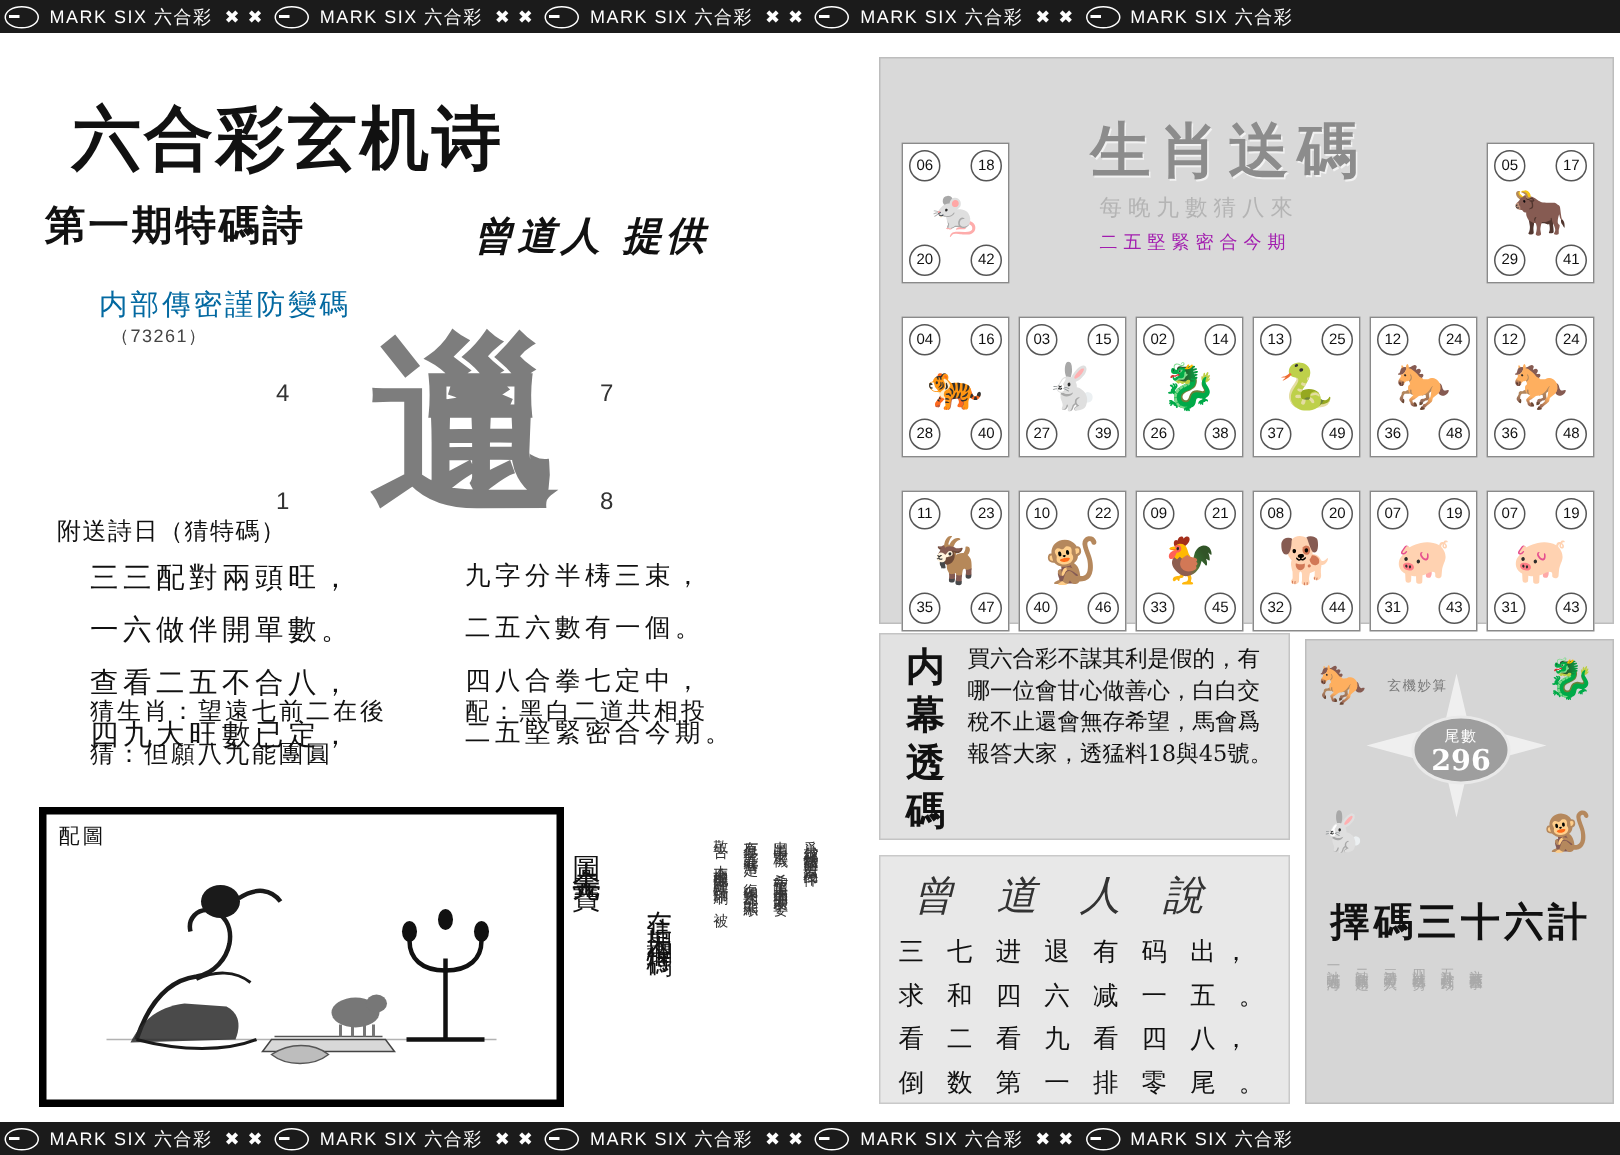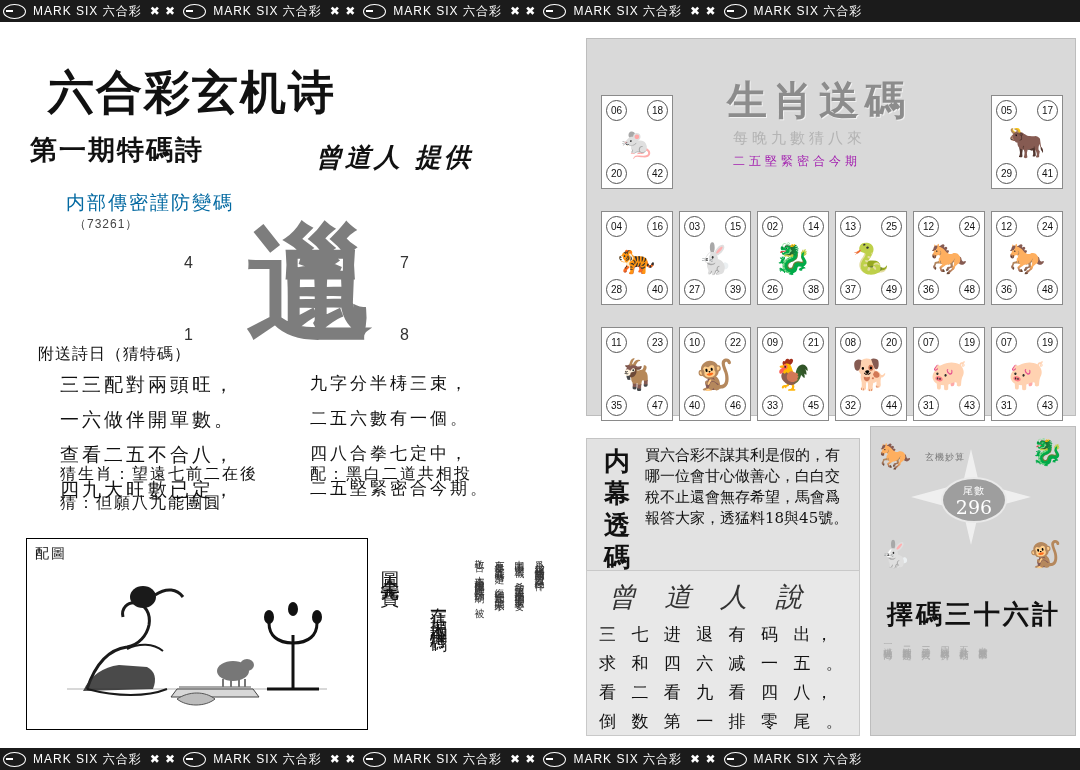--- a/index.html
+++ b/index.html
@@ -43,21 +43,21 @@
   .poem{position:absolute;left:60px;top:350px;width:500px;font-family:"DejaVu Serif",serif;}
   .poem .row{display:flex;margin-bottom:9px;}
   .poem .c1{width:250px;font-size:19px;color:#111;letter-spacing:3px;}
   .poem .c2{width:250px;font-size:17px;color:#111;letter-spacing:3px;}
   .guess{position:absolute;left:60px;top:442px;width:500px;font-family:"DejaVu Serif",serif;}
   .guess .row{display:flex;margin-bottom:8px;}
   .guess .g1{width:250px;font-size:16px;color:#111;letter-spacing:2px;}
   .guess .g2{width:250px;font-size:16px;color:#111;letter-spacing:2px;}
 
   
-  .picbox{position:absolute;left:26px;top:516px;width:340px;height:190px;border:1px solid #000000;background:#fff;}
+  .picbox{position:absolute;left:26px;top:516px;width:340px;height:190px;border:5px solid #000000;background:#fff;}
   .picbox .label{position:absolute;left:8px;top:6px;font-size:14px;color:#111;letter-spacing:2px;
                  font-family:"DejaVu Serif",serif;}
   .ink{position:absolute;}
 
   
   .vtext{position:absolute;writing-mode:vertical-rl;text-orientation:upright;font-family:"DejaVu Serif",serif;color:#111;}
   .v-tu{left:378px;top:534px;font-size:19px;letter-spacing:4px;}
   .v-zai{left:428px;top:572px;font-size:17px;letter-spacing:4px;}
   .v-small1{left:472px;top:530px;font-size:10px;letter-spacing:2px;color:#333;}
   .v-small2{left:492px;top:530px;font-size:10px;letter-spacing:2px;color:#333;}
@@ -79,39 +79,39 @@
   .zcard .num{position:absolute;width:19px;height:19px;border:1px solid #555;border-radius:50%;
               font-size:10px;color:#111;display:flex;align-items:center;justify-content:center;background:#fff;}
   .zcard .n-tl{left:4px;top:4px;}
   .zcard .n-tr{right:4px;top:4px;}
   .zcard .n-bl{left:4px;bottom:4px;}
   .zcard .n-br{right:4px;bottom:4px;}
   .zcard .animal{position:absolute;left:0;top:20px;width:70px;height:52px;display:flex;
                  align-items:center;justify-content:center;font-size:30px;color:#2a2a2a;}
 
   
-  .inner-panel{position:absolute;left:14px;top:416px;width:272px;height:136px;background:#e2e2e2;border:1px solid #c4c4c4;}
+  .inner-panel{position:absolute;left:14px;top:400px;width:272px;height:136px;background:#e2e2e2;border:1px solid #c4c4c4;}
   .inner-left{position:absolute;left:6px;top:6px;width:48px;font-family:"DejaVu Serif",serif;font-weight:bold;
               font-size:26px;color:#111;line-height:32px;text-align:center;}
   .inner-text{position:absolute;left:58px;top:6px;width:206px;font-family:"DejaVu Serif",serif;
               font-size:15px;color:#111;line-height:21px;letter-spacing:0px;}
 
   .say-panel{position:absolute;left:14px;top:548px;width:272px;height:164px;background:#e8e8e8;border:1px solid #c9c9c9;}
   .say-title{position:absolute;left:22px;top:8px;font-size:27px;font-family:"DejaVu Serif",serif;
              color:#333;letter-spacing:10px;font-style:italic;}
   .say-lines{position:absolute;left:12px;top:52px;width:250px;font-family:"DejaVu Serif",serif;}
   .say-lines div{font-size:17px;color:#111;letter-spacing:5px;margin-bottom:6px;}
 
   .right-bottom{position:absolute;left:298px;top:404px;width:204px;height:308px;background:#d6d6d6;border:1px solid #bdbdbd;}
   .burst{position:absolute;left:40px;top:22px;width:120px;height:96px;}
   .burst-center{position:absolute;left:30px;top:28px;width:62px;height:42px;border-radius:50%;
                 background:#9e9e9e;border:2px solid #e9e9e9;display:flex;flex-direction:column;
                 align-items:center;justify-content:center;color:#fff;font-family:"DejaVu Serif",serif;}
   .burst-center .lbl{font-size:10px;letter-spacing:1px;}
-  .burst-center .num{font-size:19px;font-weight:normal;line-height:19px;}
+  .burst-center .num{font-size:19px;font-weight:bold;line-height:19px;}
   .burst-top{position:absolute;left:14px;top:2px;font-size:9px;color:#7a7a7a;letter-spacing:1px;}
   .animals-corner{position:absolute;font-size:26px;color:#2b2b2b;}
   .choose-title{position:absolute;left:16px;top:170px;font-family:"DejaVu Serif",serif;font-weight:bold;
                 font-size:26px;color:#111;letter-spacing:3px;}
   .vcols{position:absolute;left:10px;top:212px;width:186px;height:86px;display:flex;gap:6px;}
   .vcols div{writing-mode:vertical-rl;text-orientation:upright;font-size:9px;color:#a9a9a9;
              font-family:"DejaVu Serif",serif;letter-spacing:1px;}
 </style>
 </head>
 <body>

